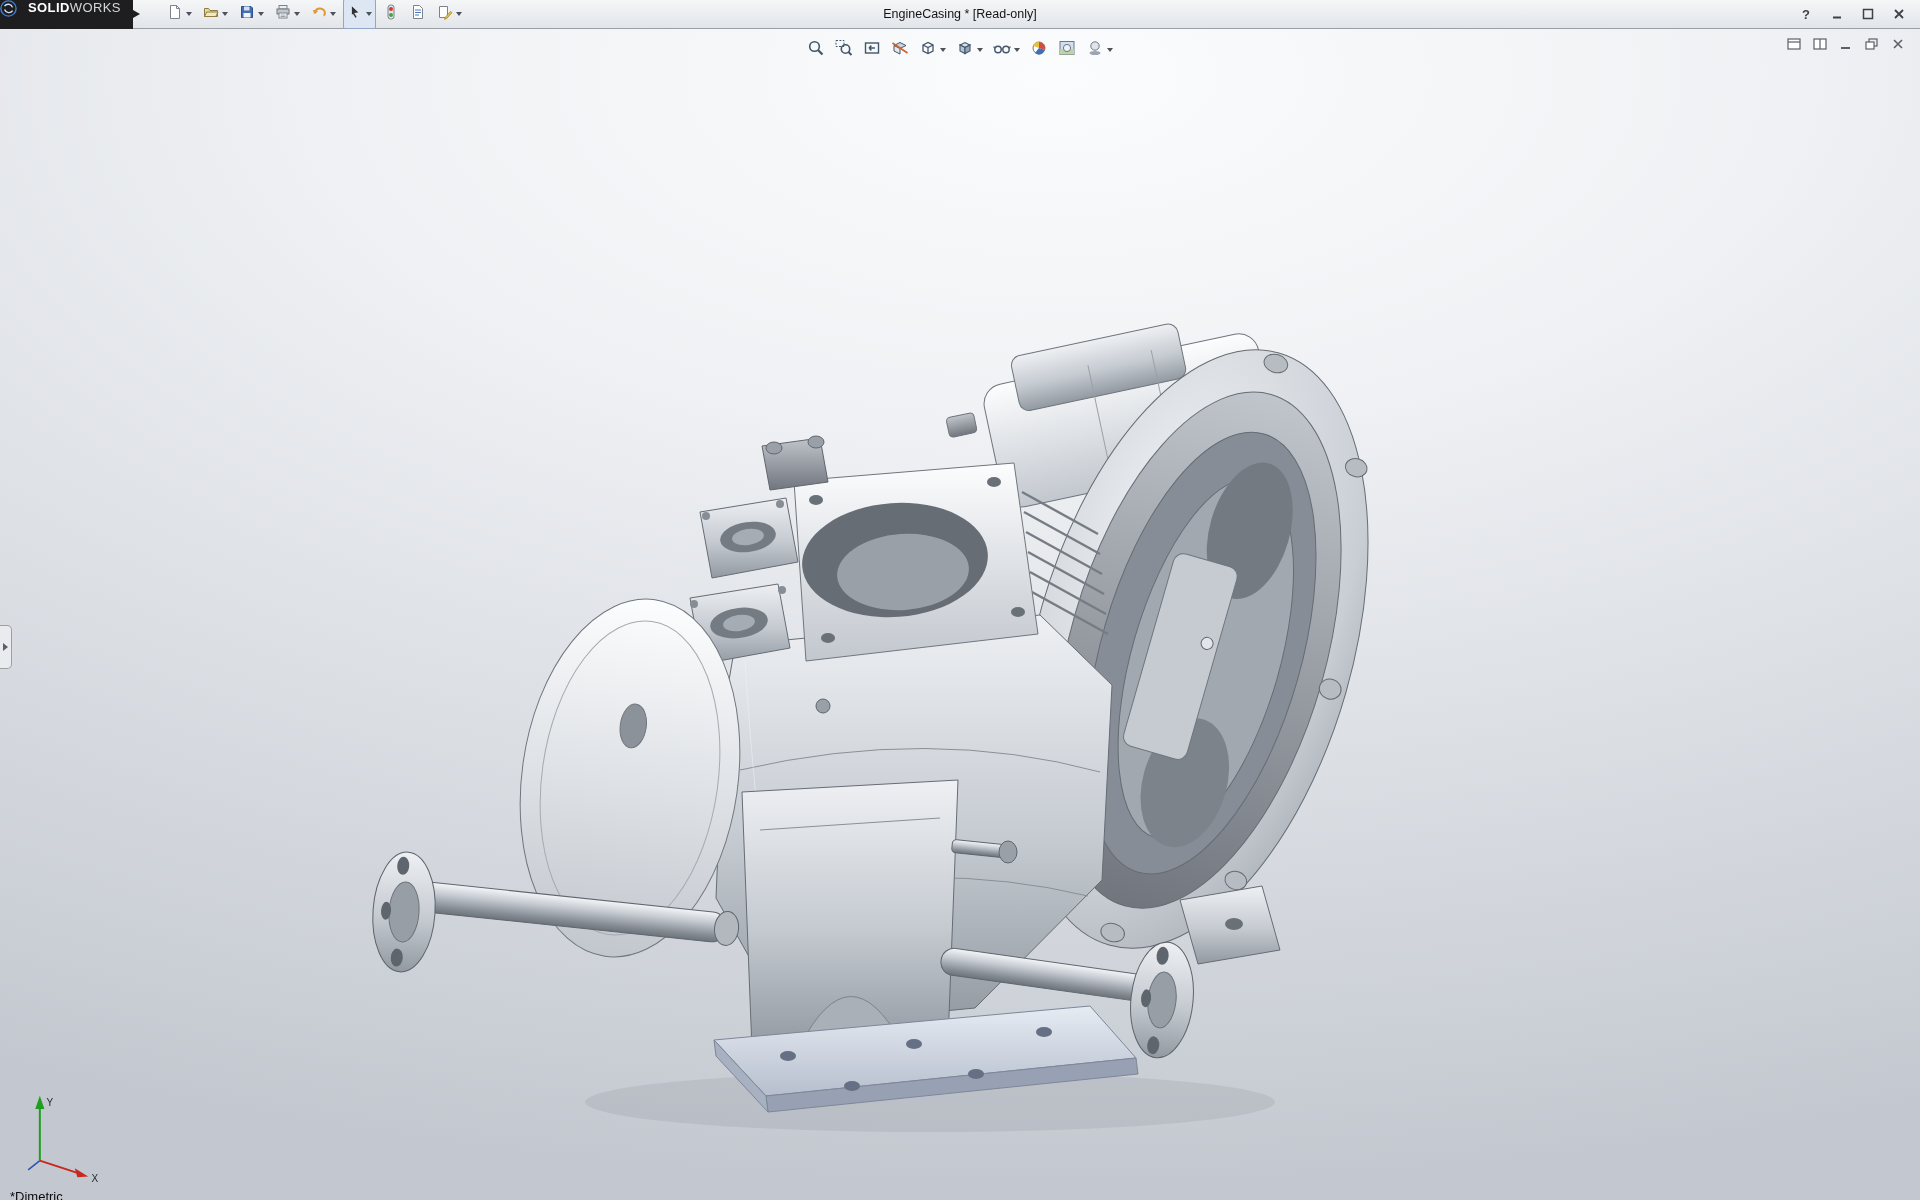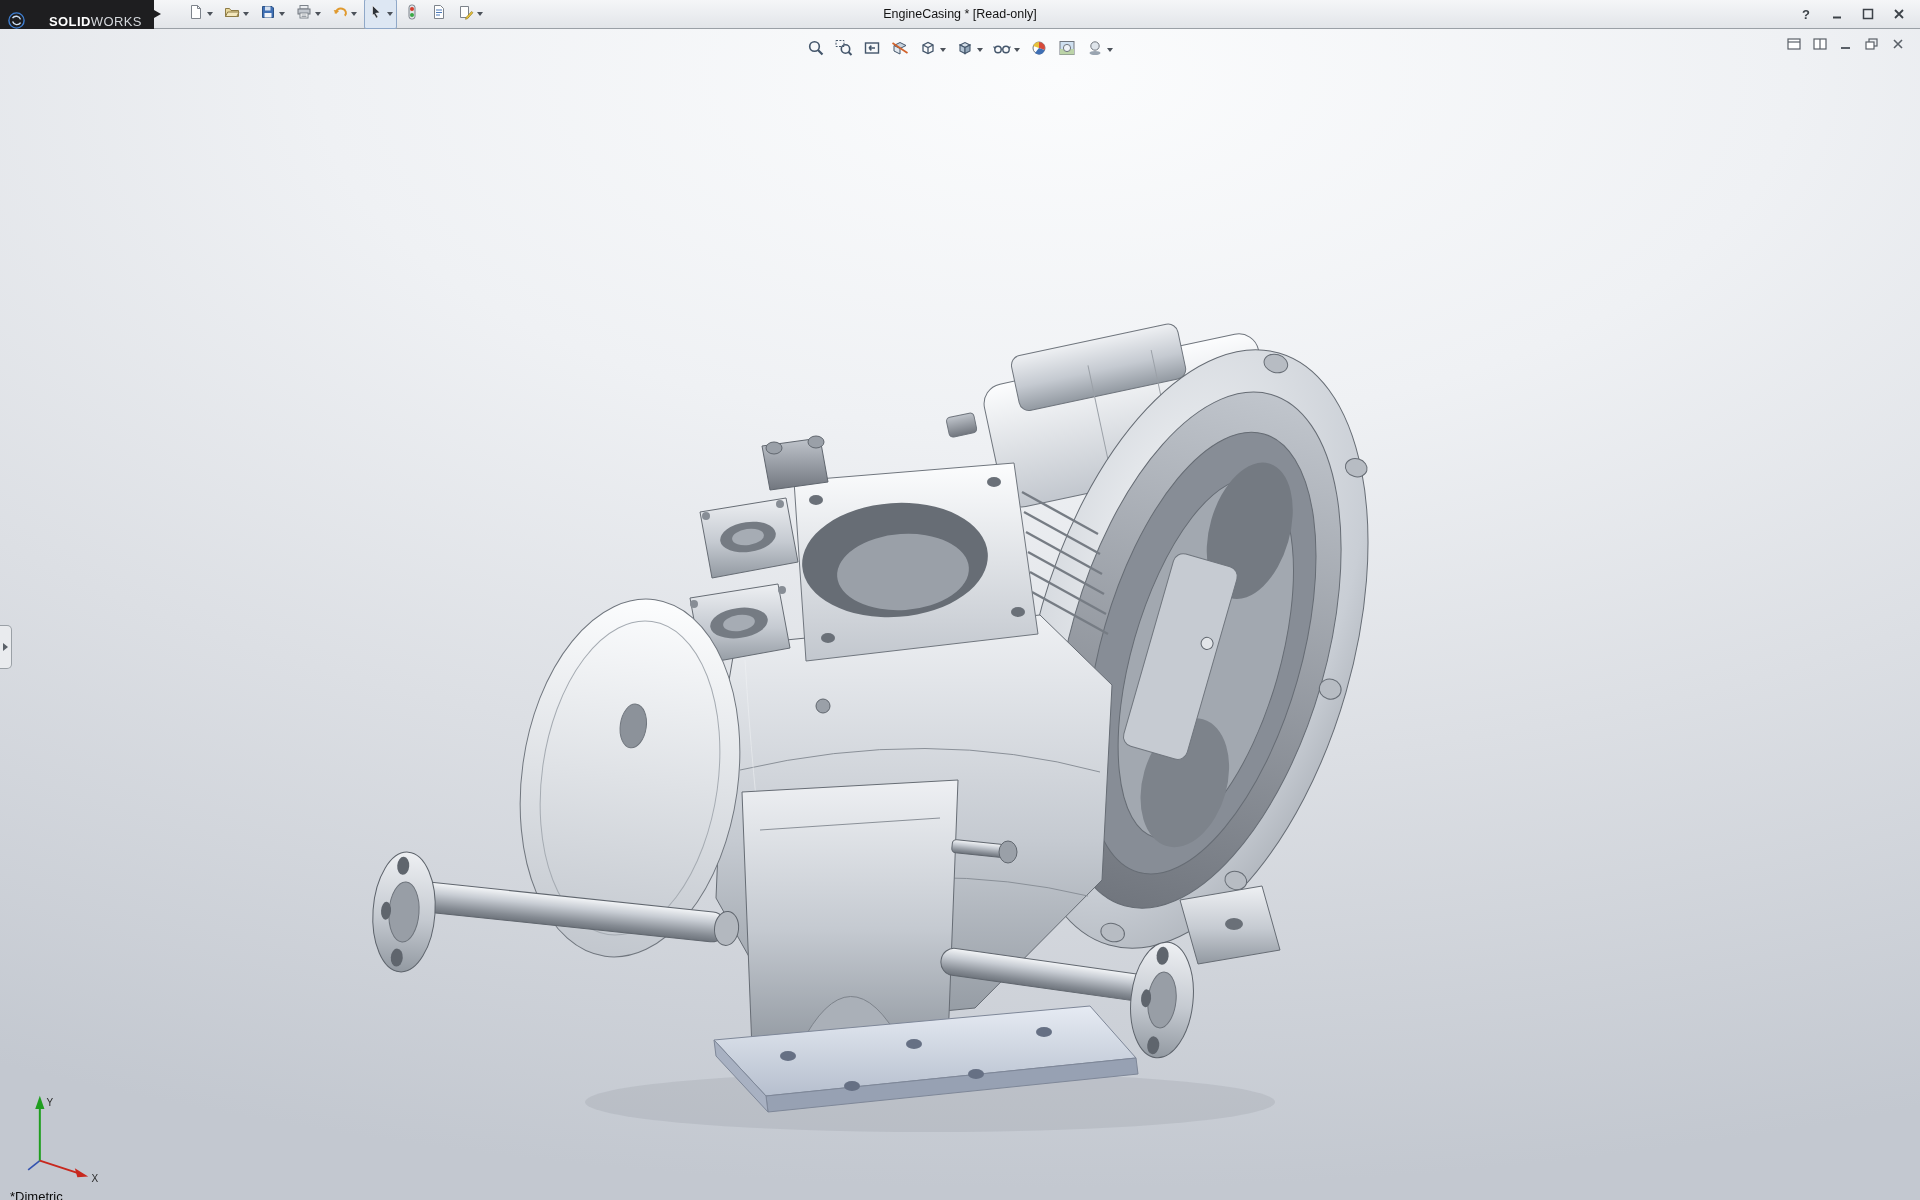--- a/index.html
+++ b/index.html
@@ -3,22 +3,22 @@
 <meta charset="utf-8">
 <style>
   html,body{margin:0;padding:0;}
   body{width:1920px;height:1200px;overflow:hidden;font-family:"Liberation Sans",sans-serif;background:#9aa0a6;}
   .app{position:relative;width:1920px;height:1200px;}
 
   
   .titlebar{position:absolute;top:0;left:0;width:1920px;height:29px;
     background:linear-gradient(#f5f6f8,#e2e5e9);border-bottom:1px solid #9aa0a6;
     display:flex;align-items:center;box-sizing:border-box;}
-  .brand{height:29px;background:#1e1e20;color:#fff;display:flex;align-items:flex-end;
-    padding:0 12px 0 8px;gap:24px;flex:0 0 auto;position:relative;}
+  .brand{height:29px;background:#1e1e20;color:#fff;display:flex;align-items:flex-start;
+    padding:0 12px 0 0;gap:11px;flex:0 0 auto;position:relative;}
   .brand::after{content:"";position:absolute;right:-7px;top:10px;width:0;height:0;
     border-top:4.5px solid transparent;border-bottom:4.5px solid transparent;border-left:7px solid #1e1e20;}
   .brand-text{font-size:13px;letter-spacing:.4px;white-space:nowrap;}
   .brand-text .bold{font-weight:bold;color:#ffffff;}
   .brand-text .light{font-weight:normal;color:#d4d7db;}
   .qtb{display:flex;align-items:center;margin-left:30px;gap:3px;}
   .tbtn{display:flex;align-items:center;height:24px;padding:2px 3px;border:1px solid transparent;border-radius:2px;}
   .tbtn.active{border-color:#8fa8c8;background:#dde7f3;}
   .caret{width:0;height:0;border-left:3.5px solid transparent;border-right:3.5px solid transparent;
     border-top:4px solid #4c525a;margin-left:3px;}

